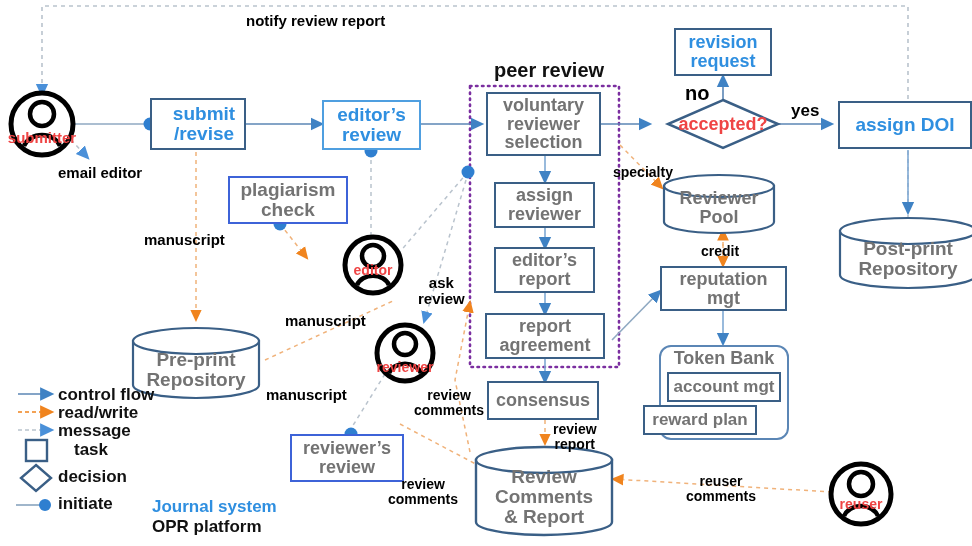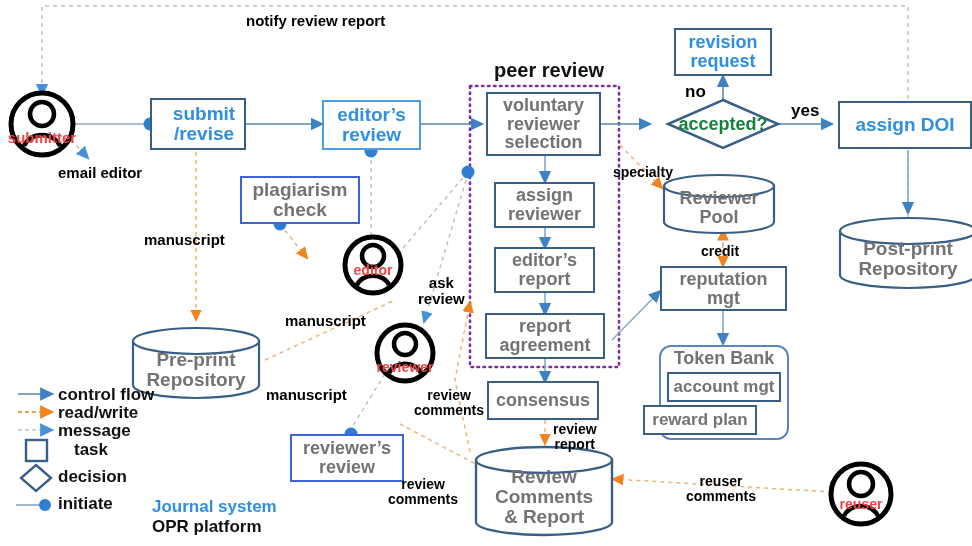--- a/index.html
+++ b/index.html
@@ -128,21 +128,21 @@
     <rect x="26" y="440" width="21" height="21" fill="#fff" stroke="#3a5f86" stroke-width="2.4"></rect>
     <polygon points="36,465 51,478 36,491 21,478" fill="#fff" stroke="#3a5f86" stroke-width="2.4"></polygon>
     <path d="M16,505 L40,505" stroke="#8fa9c2" stroke-width="1.7" fill="none"></path>
     <circle cx="45" cy="505" r="6" fill="#2f7fd0"></circle>
   </svg>
 
   <div class="node task-navy-bluetext" style="left:150px;top:98px;width:96px;height:52px;font-size:19px;padding-left:12px;">submit<br>/revise</div>
 
   <div class="node task-blue" style="left:322px;top:100px;width:99px;height:50px;font-size:19px;">editor’s<br>review</div>
 
-  <div class="node task" style="left:240px;top:176px;width:120px;height:48px;font-size:19px;border-color:#3d63d8;">plagiarism<br>check</div>
+  <div class="node task" style="left:228px;top:176px;width:120px;height:48px;font-size:19px;border-color:#3d63d8;">plagiarism<br>check</div>
 
   <div class="node task" style="left:486px;top:92px;width:115px;height:64px;font-size:18px;">voluntary<br>reviewer<br>selection</div>
 
   <div class="node task" style="left:494px;top:182px;width:101px;height:46px;font-size:18px;">assign<br>reviewer</div>
 
   <div class="node task" style="left:494px;top:247px;width:101px;height:46px;font-size:18px;">editor’s<br>report</div>
 
   <div class="node task" style="left:485px;top:313px;width:120px;height:46px;font-size:18px;">report<br>agreement</div>
 
   <div class="node task" style="left:487px;top:381px;width:112px;height:39px;font-size:18px;">consensus</div>
@@ -158,41 +158,41 @@
   <div class="node" style="left:659px;top:345px;width:130px;height:95px;border:2.5px solid #5b86b5;border-radius:12px;background:#fff;"></div>
   <div class="node" style="left:659px;top:345px;width:130px;height:26px;font-size:18px;">Token Bank</div>
   <div class="node task" style="left:667px;top:372px;width:114px;height:30px;font-size:17px;border-width:2px;">account  mgt</div>
   <div class="node task" style="left:643px;top:405px;width:114px;height:30px;font-size:17px;border-width:2px;">reward  plan</div>
 
   <div class="node" style="left:664px;top:182px;width:110px;height:52px;font-size:18px;">Reviewer<br>Pool</div>
   <div class="node" style="left:133px;top:343px;width:126px;height:54px;font-size:19px;">Pre-print<br>Repository</div>
   <div class="node" style="left:840px;top:230px;width:136px;height:58px;font-size:19px;">Post-print<br>Repository</div>
   <div class="node" style="left:476px;top:458px;width:136px;height:78px;font-size:19px;">Review<br>Comments<br>&amp; Report</div>
 
-  <div class="node" style="left:668px;top:112px;width:110px;height:24px;font-size:18px;color:#15803d;">accepted?</div>
+  <div class="node" style="left:668px;top:112px;width:110px;height:24px;font-size:18px;color:#ef4444;">accepted?</div>
 
   <div class="title-lbl" style="left:494px;top:59px;font-size:20px;">peer review</div>
 
   <div class="lbl" style="left:246px;top:13px;font-size:15px;">notify review report</div>
 
   <div class="lbl" style="left:58px;top:165px;font-size:15px;">email editor</div>
 
   <div class="lbl" style="left:144px;top:232px;font-size:15px;">manuscript</div>
 
   <div class="lbl" style="left:285px;top:313px;font-size:15px;">manuscript</div>
 
   <div class="lbl" style="left:266px;top:387px;font-size:15px;">manuscript</div>
 
   <div class="lbl" style="left:418px;top:275px;font-size:15px;text-align:center;">ask<br>review</div>
 
   <div class="lbl" style="left:613px;top:165px;font-size:14px;">specialty</div>
 
   <div class="lbl" style="left:701px;top:244px;font-size:14px;">credit</div>
 
-  <div class="lbl" style="left:685px;top:83px;font-size:17px;">no</div>
+  <div class="lbl" style="left:685px;top:83px;font-size:20px;">no</div>
 
   <div class="lbl" style="left:791px;top:102px;font-size:17px;">yes</div>
 
   <div class="lbl" style="left:414px;top:388px;font-size:14px;text-align:center;">review<br>comments</div>
 
   <div class="lbl" style="left:388px;top:477px;font-size:14px;text-align:center;">review<br>comments</div>
 
   <div class="lbl" style="left:553px;top:422px;font-size:14px;text-align:center;">review<br>report</div>
 
   <div class="lbl" style="left:686px;top:474px;font-size:14px;text-align:center;">reuser<br>comments</div>

